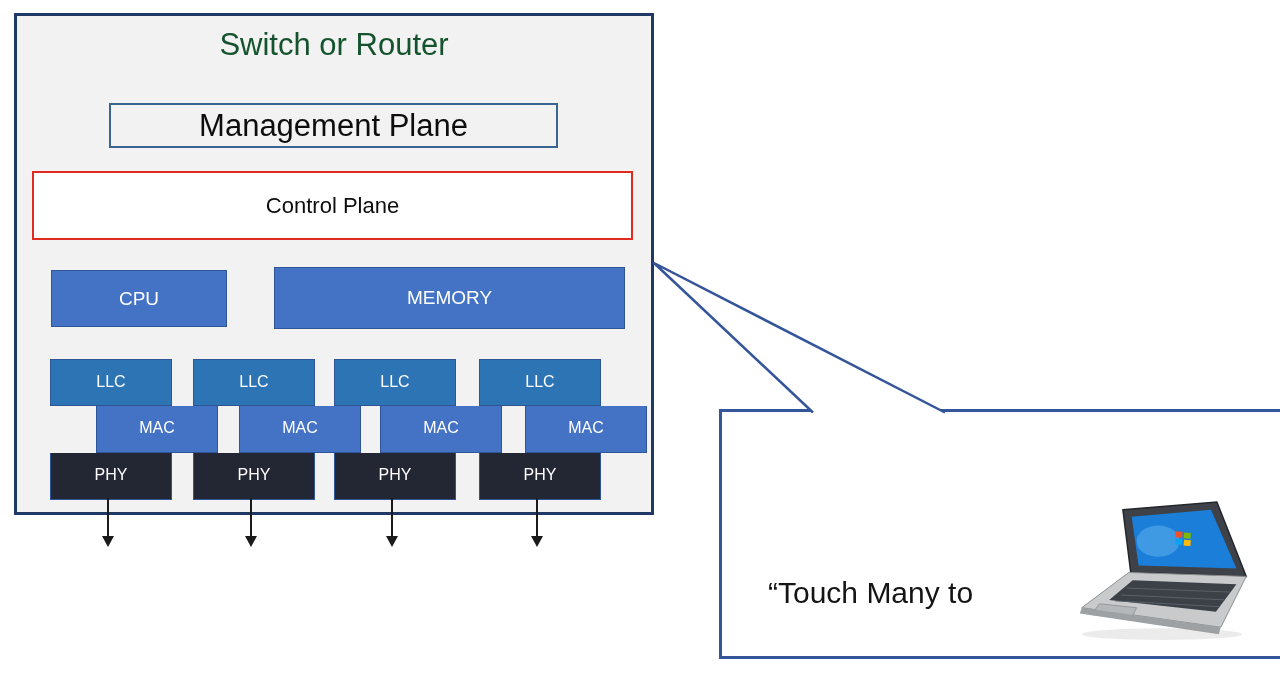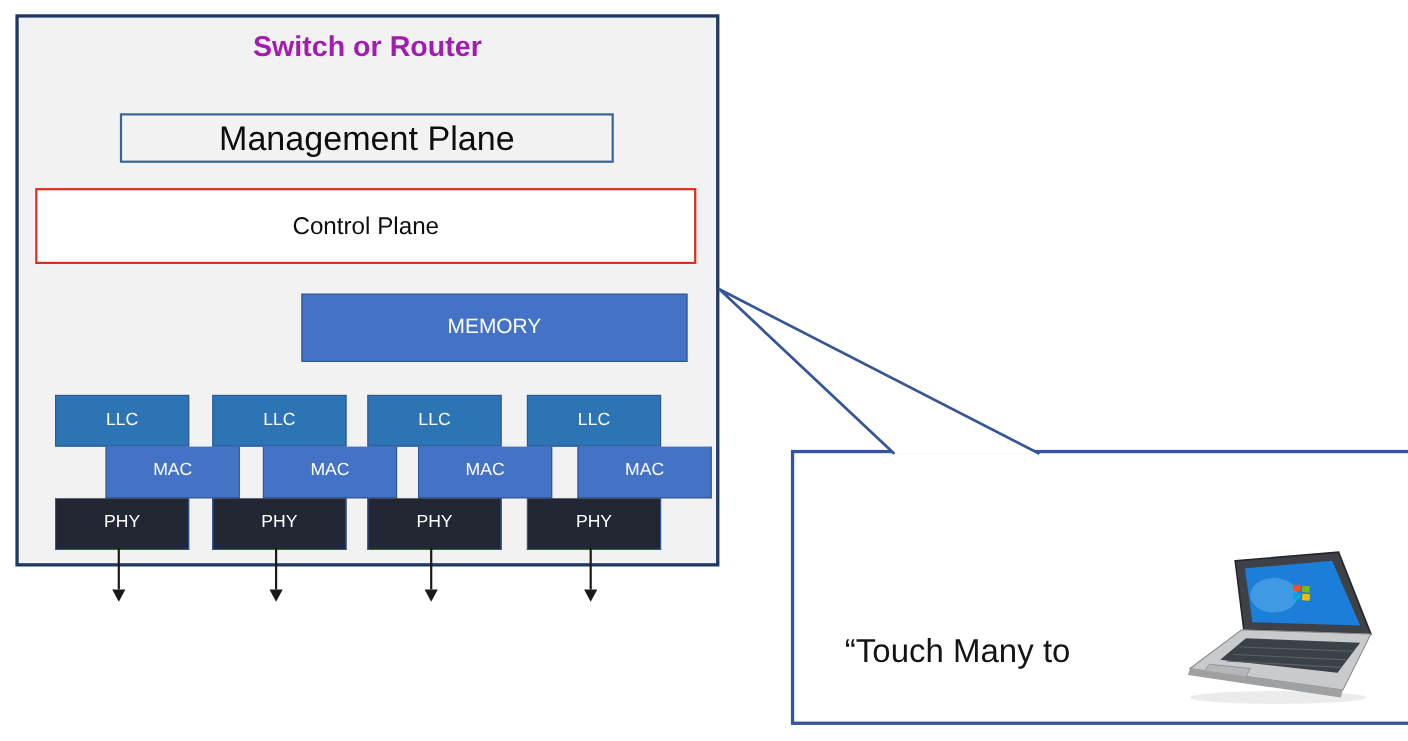--- a/index.html
+++ b/index.html
@@ -9,21 +9,21 @@
     font-family:"Liberation Sans", sans-serif; color:#111; overflow:hidden;
   }
   
   .device {
     position:absolute; left:14px; top:13px; width:640px; height:502px;
     background:var(--device-fill,#F2F2F2);
     border:3px solid var(--device-border,#1F3864);
   }
   .device-title {
     position:absolute; left:0; top:11px; width:100%;
-    text-align:center; font-size:26px; font-weight:bold; color:#a21caf;
+    text-align:center; font-size:31px; font-weight:normal; color:#14532d;
   }
   .mgmt-plane {
     position:absolute; left:92px; top:87px; width:449px; height:45px;
     border:2px solid var(--mgmt-border,#3A6494); background:var(--device-fill,#F2F2F2);
     text-align:center; line-height:41px; font-size:31px; color:#0d0d0d;
   }
   .ctrl-plane {
     position:absolute; left:15px; top:155px; width:601px; height:69px;
     border:2px solid var(--ctrl-border,#E02B20); background:#ffffff;
     text-align:center; line-height:65px; font-size:22px; color:#0d0d0d;
@@ -73,20 +73,21 @@
 </style>
 </head>
 <body>
 
 <div class="stage">
 
   <div class="device">
     <div class="device-title">Switch or Router</div>
     <div class="mgmt-plane">Management Plane</div>
     <div class="ctrl-plane">Control Plane</div>
+    <div class="cpu-box">CPU</div>
     <div class="memory-box">MEMORY</div>
 
     <div class="stack s1">
       <div class="cell llc">LLC</div>
       <div class="cell mac">MAC</div>
       <div class="cell phy">PHY</div>
     </div>
     <div class="stack s2">
       <div class="cell llc">LLC</div>
       <div class="cell mac">MAC</div>

